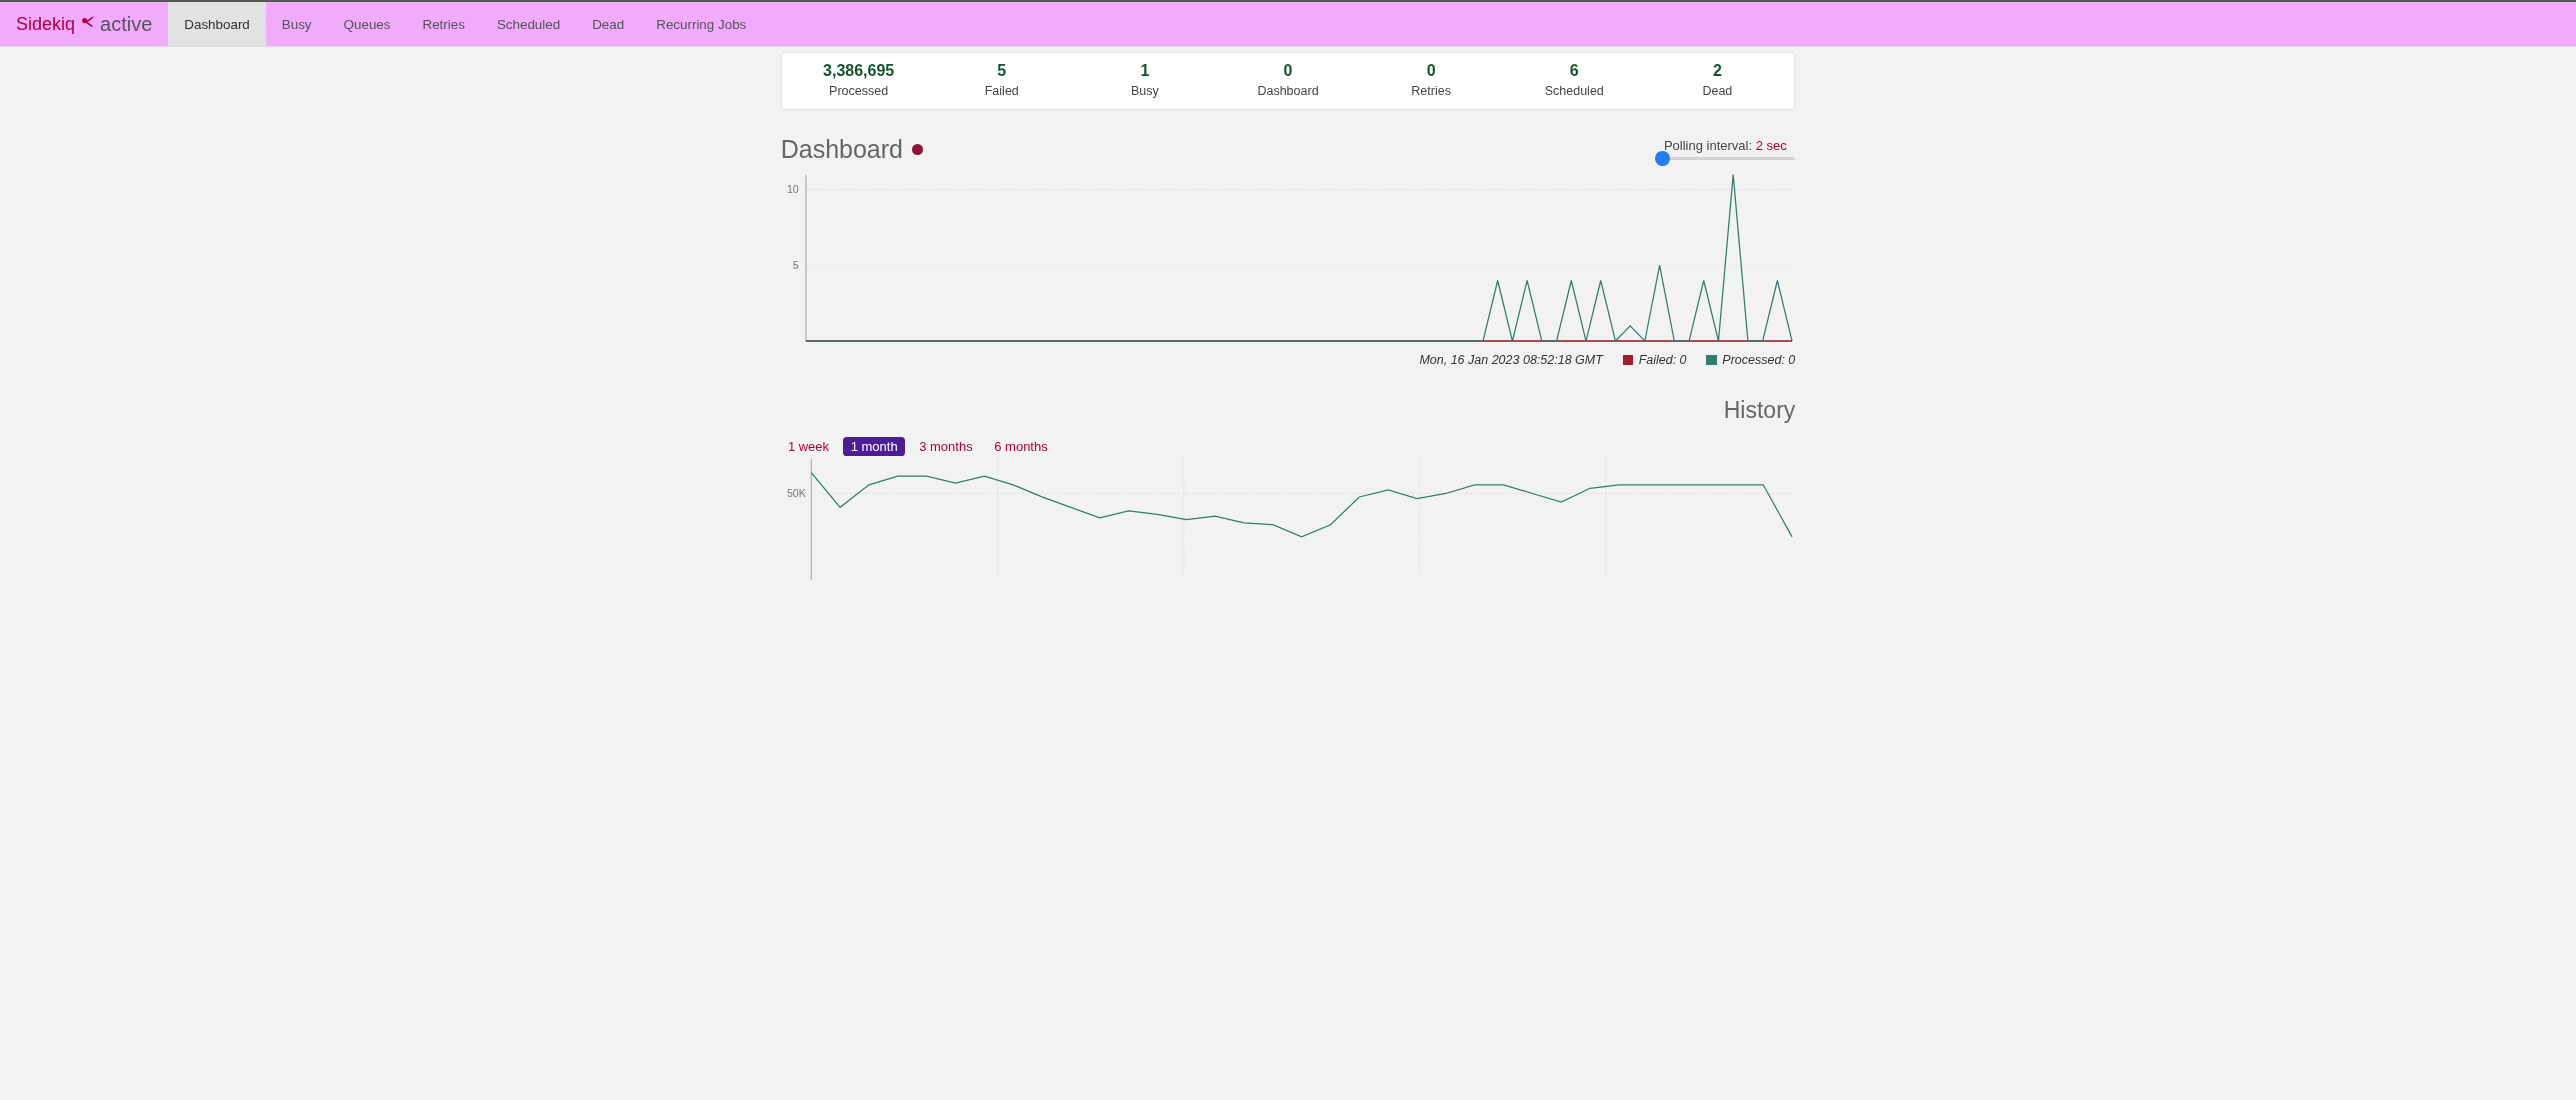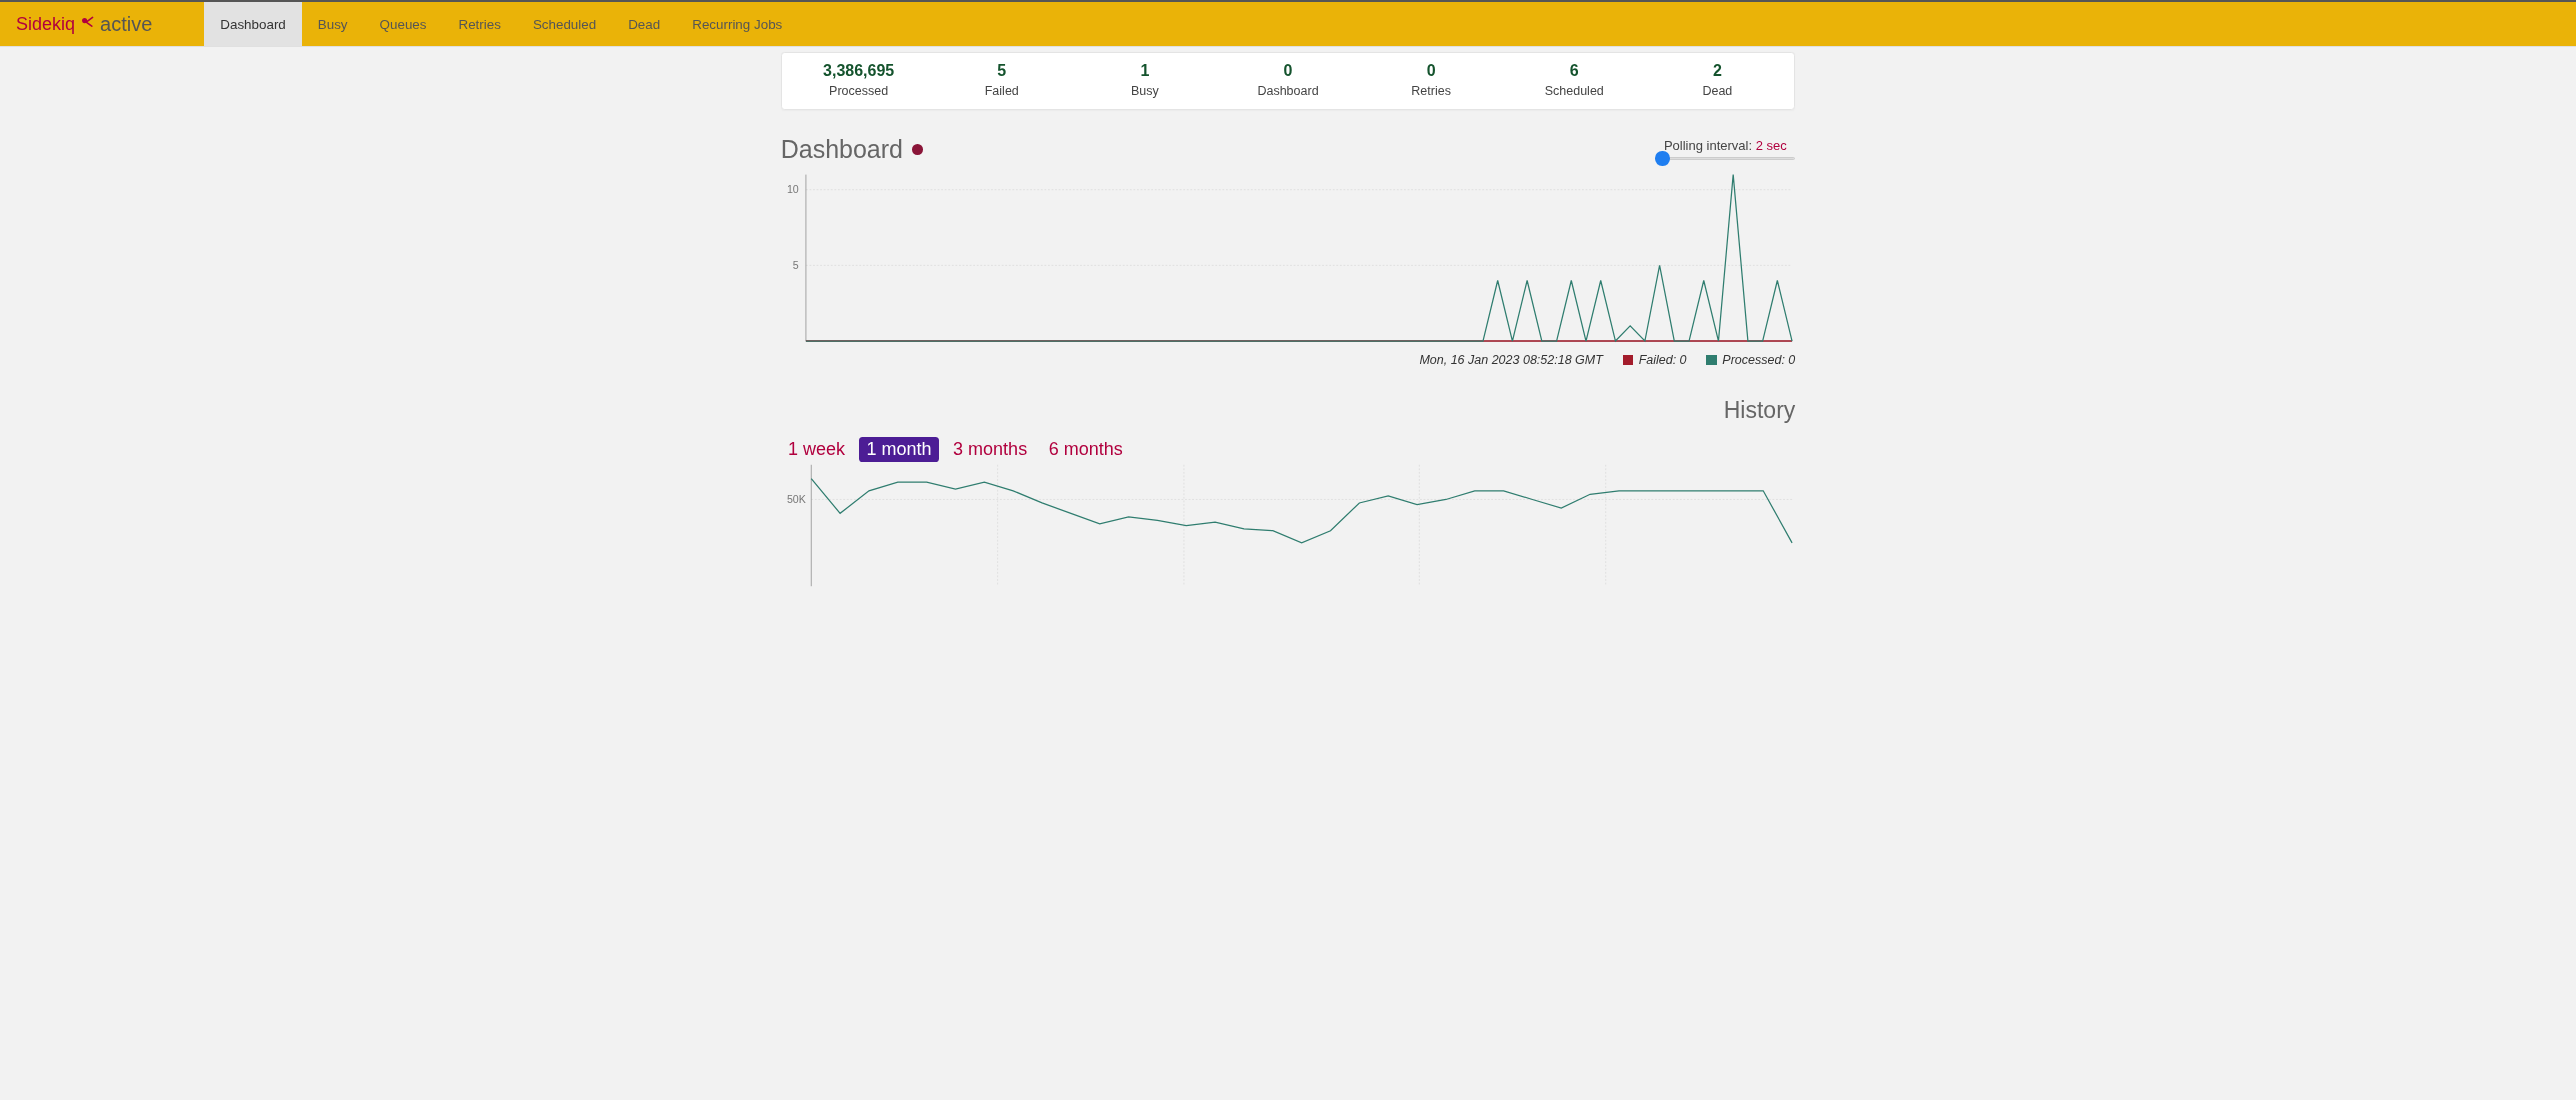--- a/index.html
+++ b/index.html
@@ -3,27 +3,26 @@
 <meta charset="utf-8">
 <style>
   * { box-sizing: border-box; margin: 0; padding: 0; }
   body {
     font-family: -apple-system, BlinkMacSystemFont, "Segoe UI", Helvetica, Arial, sans-serif;
     background: #f2f2f2;
     color: #333;
     font-size: 12.5px;
   }
   .navbar {
-    background: #eab308;
+    background: #f0abfc;
     border-top: 2.7px solid #555;
     border-bottom: 0.9px solid #e0e0e0;
     display: flex;
     align-items: stretch;
     height: 47px;
-    gap: 36px;
   }
   .brand {
     display: flex;
     align-items: center;
     padding: 0 16px;
     white-space: nowrap;
   }
   .brand-name {
     color: #b1003e;
     font-size: 18px;
@@ -160,21 +159,21 @@
     color: #666;
     font-size: 23px;
     font-weight: 400;
     margin-top: 30px;
     text-align: right;
   }
   .range-picker {
     display: flex;
     gap: 7.2px;
     margin-top: 12.5px;
-    font-size: 18px;
+    font-size: 13px;
     text-align: center;
   }
   .range-opt {
     color: #b1003e;
     padding: 1.8px 7.2px;
     border-radius: 3.6px;
     cursor: pointer;
   }
   .range-opt.active {
     background: #4c1d95;

